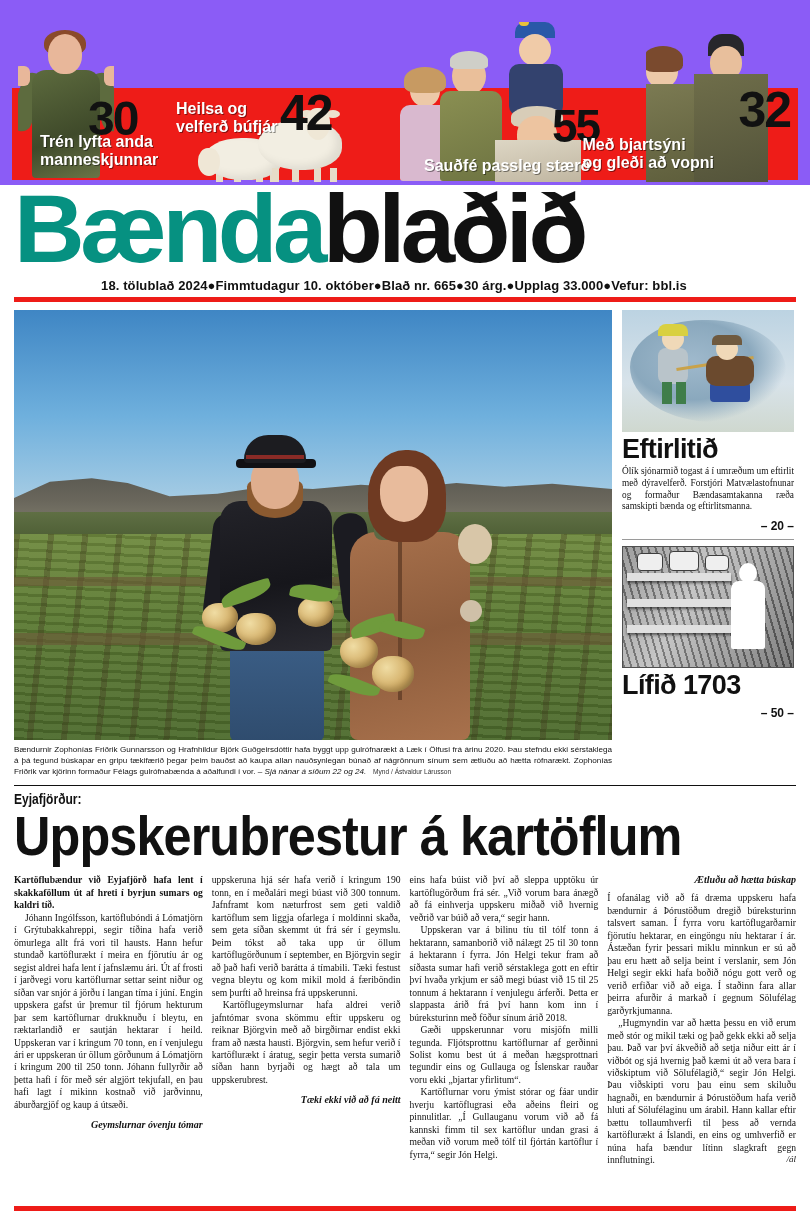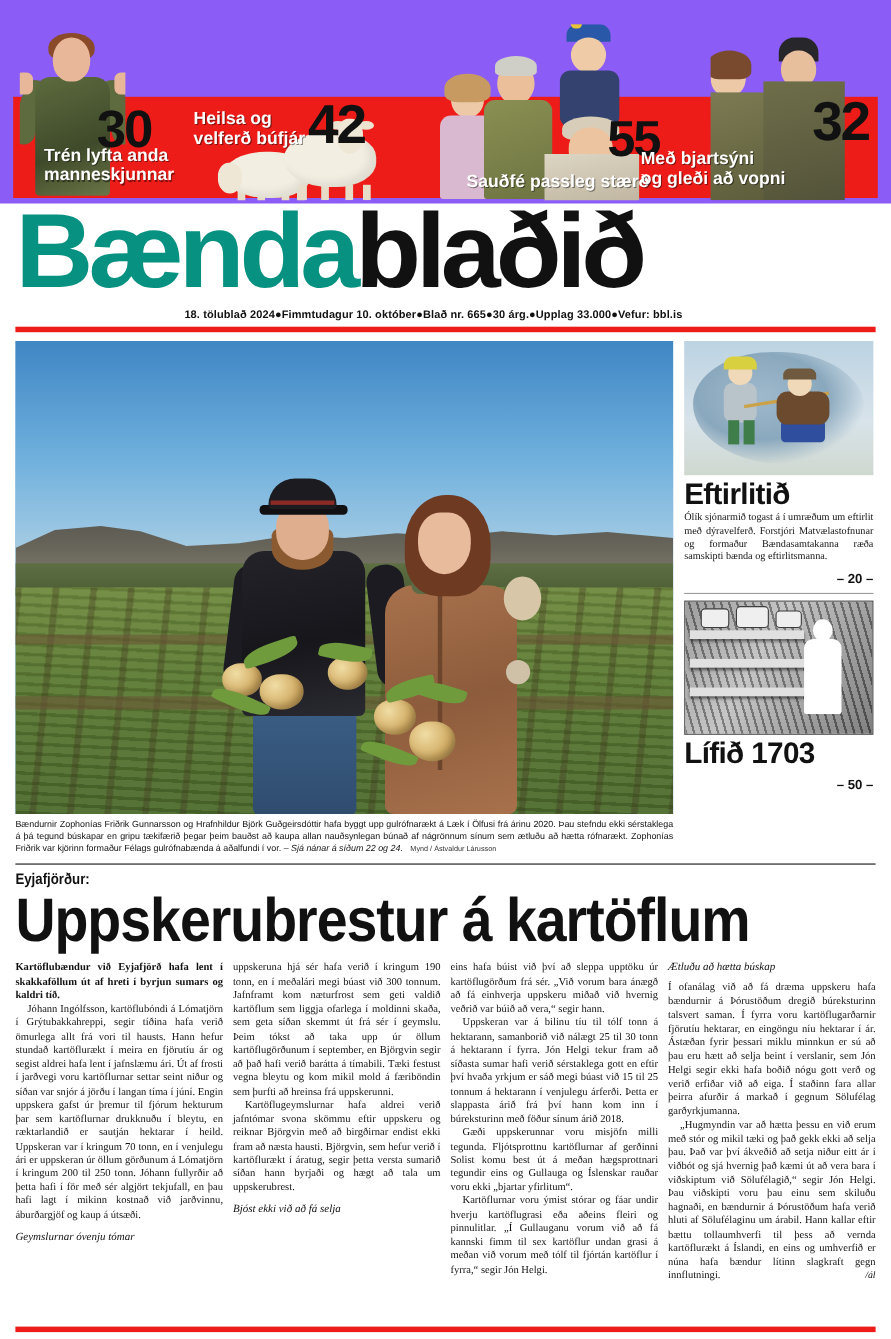--- a/index.html
+++ b/index.html
@@ -109,21 +109,21 @@
   .logo .part-a { color: #069181; }
   .logo .part-b { color: #111111; }
 
   .dateline-wrap {
     margin-top: 2px;
     text-align: center;
   }
   .dateline {
     font-family: "Liberation Sans", sans-serif;
     font-weight: bold;
-    font-size: 10px;
+    font-size: 13px;
     color: #111;
     letter-spacing: .1px;
   }
   .red-rule {
     height: 5px; background: #ee1c18;
     margin: 3px 14px 0 14px;
   }
 
   
   .content {
@@ -299,24 +299,24 @@
     font-size: 9.6px;
     line-height: 1.3;
     text-align: justify;
     color: #111;
     hyphens: auto;
   }
   .col p.indent { text-indent: 11px; }
   .col p.lead { font-weight: bold; }
   .subhead {
     font-family: "Liberation Serif", serif;
-    font-weight: normal;
+    font-weight: bold;
     font-style: italic;
     font-size: 10px;
-    text-align: left;
+    text-align: right;
     margin: 8px 0 7px 0;
     color: #111;
   }
   .endmark { font-style: italic; float: right; font-size: 9px; }
   .bottom-rule {
     position: absolute;
     left: 14px; right: 14px; bottom: 6px;
     height: 5px; background: #ee1c18;
   }
 </style>
@@ -522,21 +522,21 @@
 
     <div class="col">
       <p class="lead">Kartöflubændur við Eyjafjörð hafa lent í skakkaföllum út af hreti í byrjun sumars og kaldri tíð.</p>
       <p class="indent">Jóhann Ingólfsson, kartöflubóndi á Lómatjörn í Grýtubakkahreppi, segir tíðina hafa verið ömurlega allt frá vori til hausts. Hann hefur stundað kartöflurækt í meira en fjörutíu ár og segist aldrei hafa lent í jafnslæmu ári. Út af frosti í jarðvegi voru kartöflurnar settar seint niður og síðan var snjór á jörðu í langan tíma í júní. Engin uppskera gafst úr þremur til fjórum hekturum þar sem kartöflurnar drukknuðu í bleytu, en ræktarlandið er sautján hektarar í heild. Uppskeran var í kringum 70 tonn, en í venjulegu ári er uppskeran úr öllum görðunum á Lómatjörn í kringum 200 til 250 tonn. Jóhann fullyrðir að þetta hafi í för með sér algjört tekjufall, en þau hafi lagt í mikinn kostnað við jarðvinnu, áburðargjöf og kaup á útsæði.</p>
       <div class="subhead">Geymslurnar óvenju tómar</div>
     </div>
 
     <div class="col">
       <p>uppskeruna hjá sér hafa verið í kringum 190 tonn, en í meðalári megi búast við 300 tonnum. Jafnframt kom næturfrost sem geti valdið kartöflum sem liggja ofarlega í moldinni skaða, sem geta síðan skemmt út frá sér í geymslu. Þeim tókst að taka upp úr öllum kartöflugörðunum í september, en Björgvin segir að það hafi verið barátta á tímabili. Tæki festust vegna bleytu og kom mikil mold á færiböndin sem þurfti að hreinsa frá uppskerunni.</p>
       <p class="indent">Kartöflugeymslurnar hafa aldrei verið jafntómar svona skömmu eftir uppskeru og reiknar Björgvin með að birgðirnar endist ekki fram að næsta hausti. Björgvin, sem hefur verið í kartöflurækt í áratug, segir þetta versta sumarið síðan hann byrjaði og hægt að tala um uppskerubrest.</p>
-      <div class="subhead">Bjóst ekki við að fá selja</div>
+      <div class="subhead">Tæki ekki við að fá neitt</div>
     </div>
 
     <div class="col">
       <p>eins hafa búist við því að sleppa upptöku úr kartöflugörðum frá sér. „Við vorum bara ánægð að fá einhverja uppskeru miðað við hvernig veðrið var búið að vera,“ segir hann.</p>
       <p class="indent">Uppskeran var á bilinu tíu til tólf tonn á hektarann, samanborið við nálægt 25 til 30 tonn á hektarann í fyrra. Jón Helgi tekur fram að síðasta sumar hafi verið sérstaklega gott en eftir því hvaða yrkjum er sáð megi búast við 15 til 25 tonnum á hektarann í venjulegu árferði. Þetta er slappasta árið frá því hann kom inn í búreksturinn með föður sínum árið 2018.</p>
       <p class="indent">Gæði uppskerunnar voru misjöfn milli tegunda. Fljótsprottnu kartöflurnar af gerðinni Solist komu best út á meðan hægsprottnari tegundir eins og Gullauga og Íslenskar rauðar voru ekki „bjartar yfirlitum“.</p>
       <p class="indent">Kartöflurnar voru ýmist stórar og fáar undir hverju kartöflugrasi eða aðeins fleiri og pinnulitlar. „Í Gullauganu vorum við að fá kannski fimm til sex kartöflur undan grasi á meðan við vorum með tólf til fjórtán kartöflur í fyrra,“ segir Jón Helgi.</p>
     </div>
 
     <div class="col">

